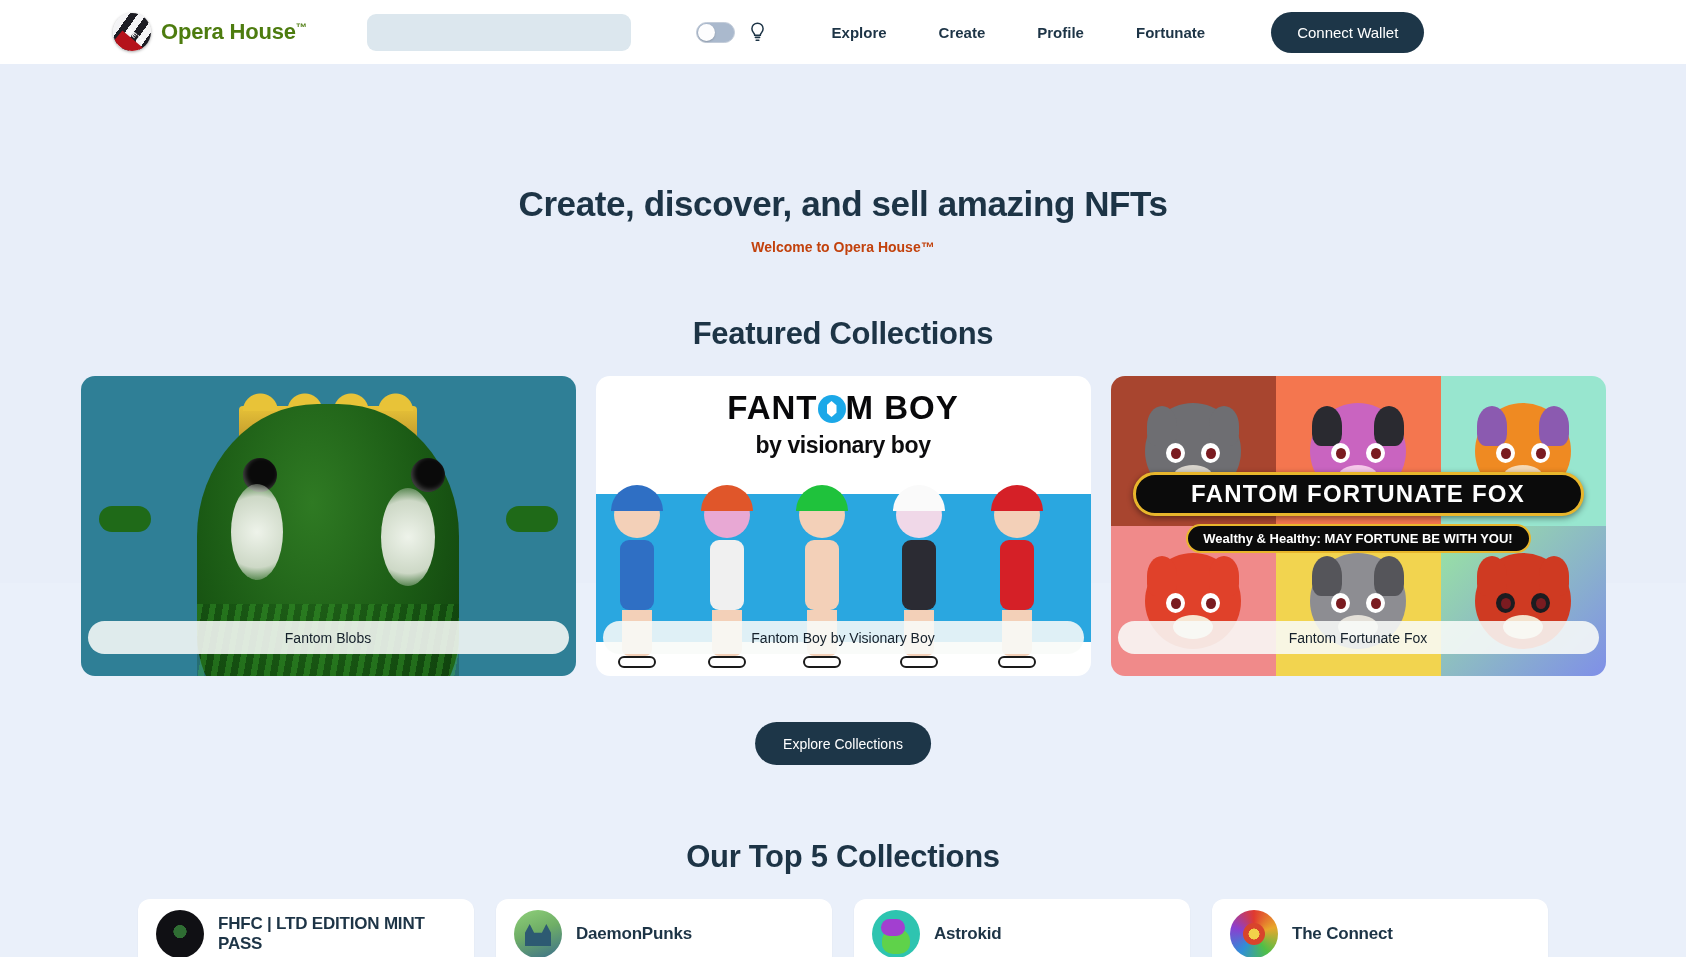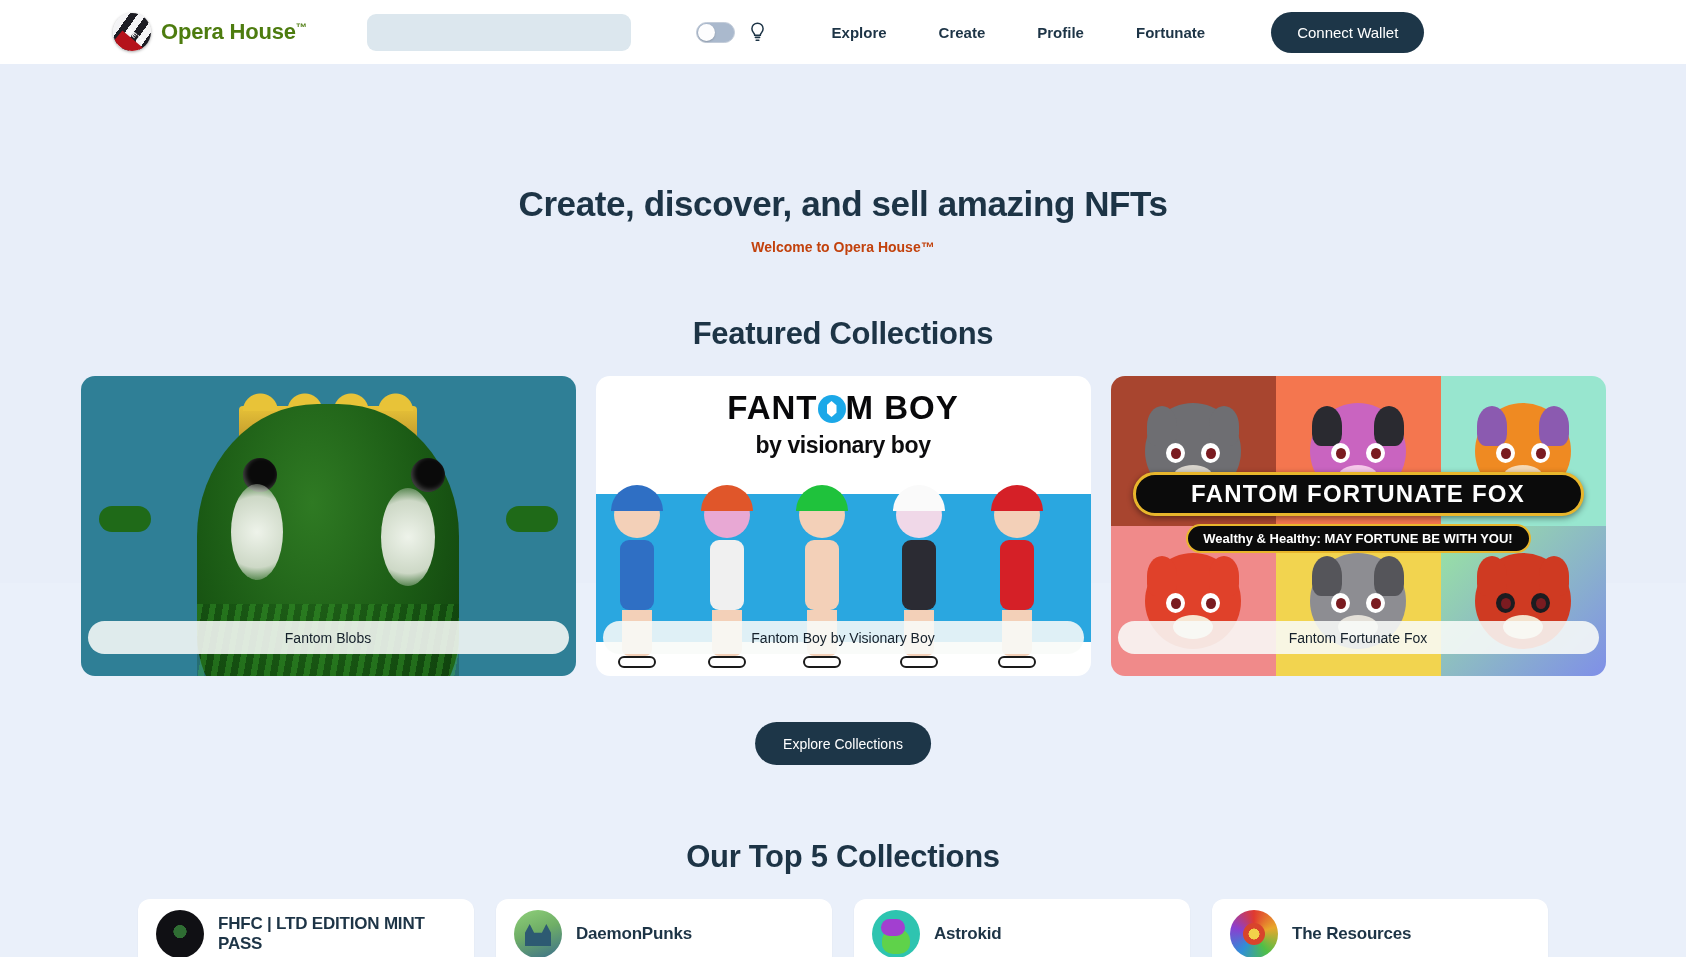--- a/index.html
+++ b/index.html
@@ -480,16 +480,16 @@
         <span style="position:absolute;left:10px;top:18px;width:28px;height:26px;border-radius:50% 50% 40% 40%;background:#5fd24a"></span>
         <span style="position:absolute;left:9px;top:9px;width:24px;height:17px;border-radius:12px;background:#a23fd0"></span>
       </div>
       <div class="tname">Astrokid</div>
     </div>
 
     <div class="tcard">
       <div class="tavatar" style="background:conic-gradient(#e03a2f,#e8a72c,#4fbf46,#2f8fd8,#8a3fd0,#e03a2f)">
         <span style="position:absolute;left:13px;top:13px;width:22px;height:22px;border-radius:50%;background:radial-gradient(circle,#f2d24a 0 35%,#d8442c 36% 100%)"></span>
       </div>
-      <div class="tname">The Resources</div>
+      <div class="tname">The Connect</div>
     </div>
   </div>
 </div>
 
 </body></html>

